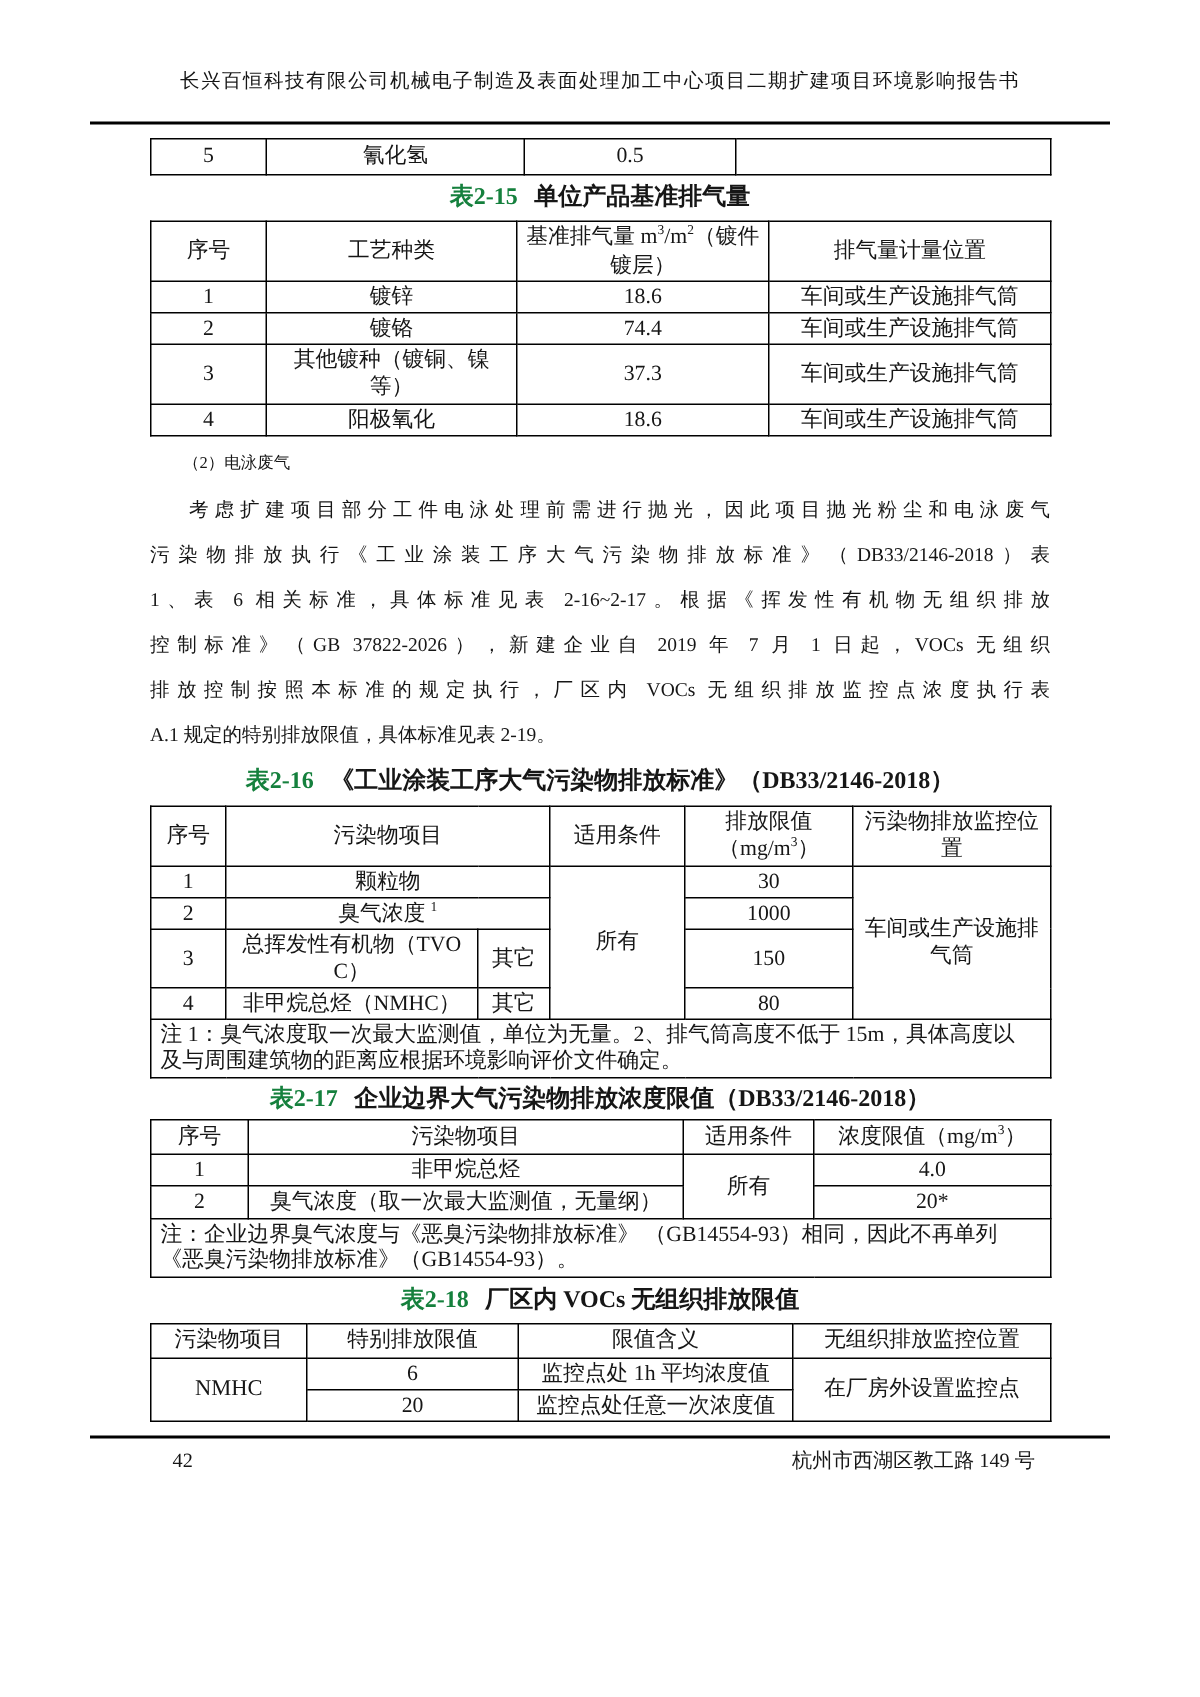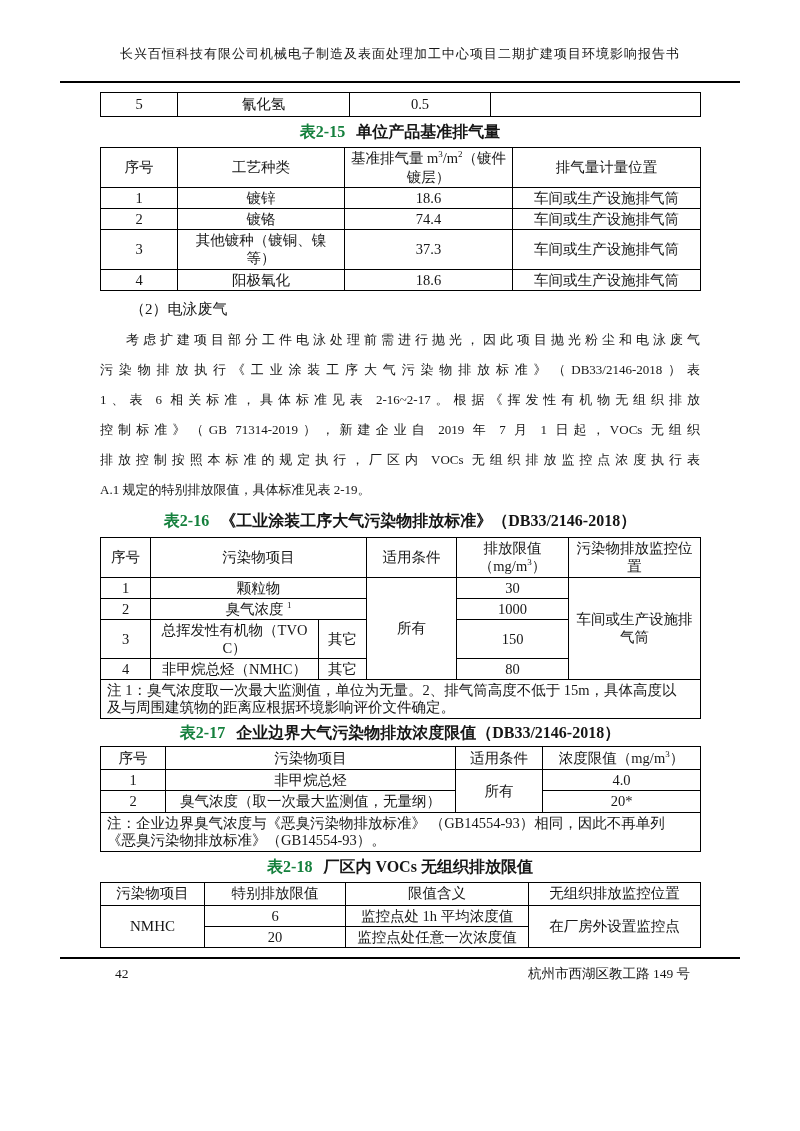--- a/index.html
+++ b/index.html
@@ -33,21 +33,21 @@
 
   .t15 { margin-top: 5px; }
   .t15 .hrow td { height: 40px; }
   .t15 .drow td { height: 20px; }
 
   .note15 { margin-top: 4px; }
   .note-line { font-size: 14.5px; line-height: 27px; text-align: justify; text-align-last: justify; }
   .note-line.first { text-indent: 2em; }
   .note-line.last { text-align-last: left; }
 
-  .section-heading { margin-top: 6px; font-size: 15px; line-height: 25px; text-indent: 2em; }
+  .section-heading { margin-top: 6px; font-size: 11px; line-height: 25px; text-indent: 2em; }
   .body-para { margin-top: 3px; }
   .body-line { font-size: 13px; line-height: 30px; text-align: justify; text-align-last: justify; }
   .body-line.first { text-indent: 2em; }
   .body-line.last { text-align-last: left; }
 
   .t16 { margin-top: 6px; }
   .t16 .hrow td { height: 40px; }
   .t16 .drow td { height: 20px; }
 
   .t17 { margin-top: 3px; }
@@ -136,21 +136,21 @@
     </tbody>
       </table>
 
 
     <div class="section-heading">（2）电泳废气</div>
 
     <div class="body-para">
       <div class="body-line first">考虑扩建项目部分工件电泳处理前需进行抛光，因此项目抛光粉尘和电泳废气</div>
       <div class="body-line">污染物排放执行《工业涂装工序大气污染物排放标准》（DB33/2146-2018）表</div>
       <div class="body-line">1、表 6 相关标准，具体标准见表 2-16~2-17。根据《挥发性有机物无组织排放</div>
-      <div class="body-line">控制标准》（GB 71314-2019），新建企业自 2019 年 7 月 1 日起，VOCs 无组织</div>
+      <div class="body-line">控制标准》（GB 37822-2026），新建企业自 2019 年 7 月 1 日起，VOCs 无组织</div>
       <div class="body-line">排放控制按照本标准的规定执行，厂区内 VOCs 无组织排放监控点浓度执行表</div>
       <div class="body-line last">A.1 规定的特别排放限值，具体标准见表 2-19。</div>
     </div>
 
     <div class="caption cap-16">
       <span class="cap-no">表2-16</span><span>《工业涂装工序大气污染物排放标准》（DB33/2146-2018）</span>
     </div>
     <table class="t16">
       <colgroup>
           <col style="width:50px">

